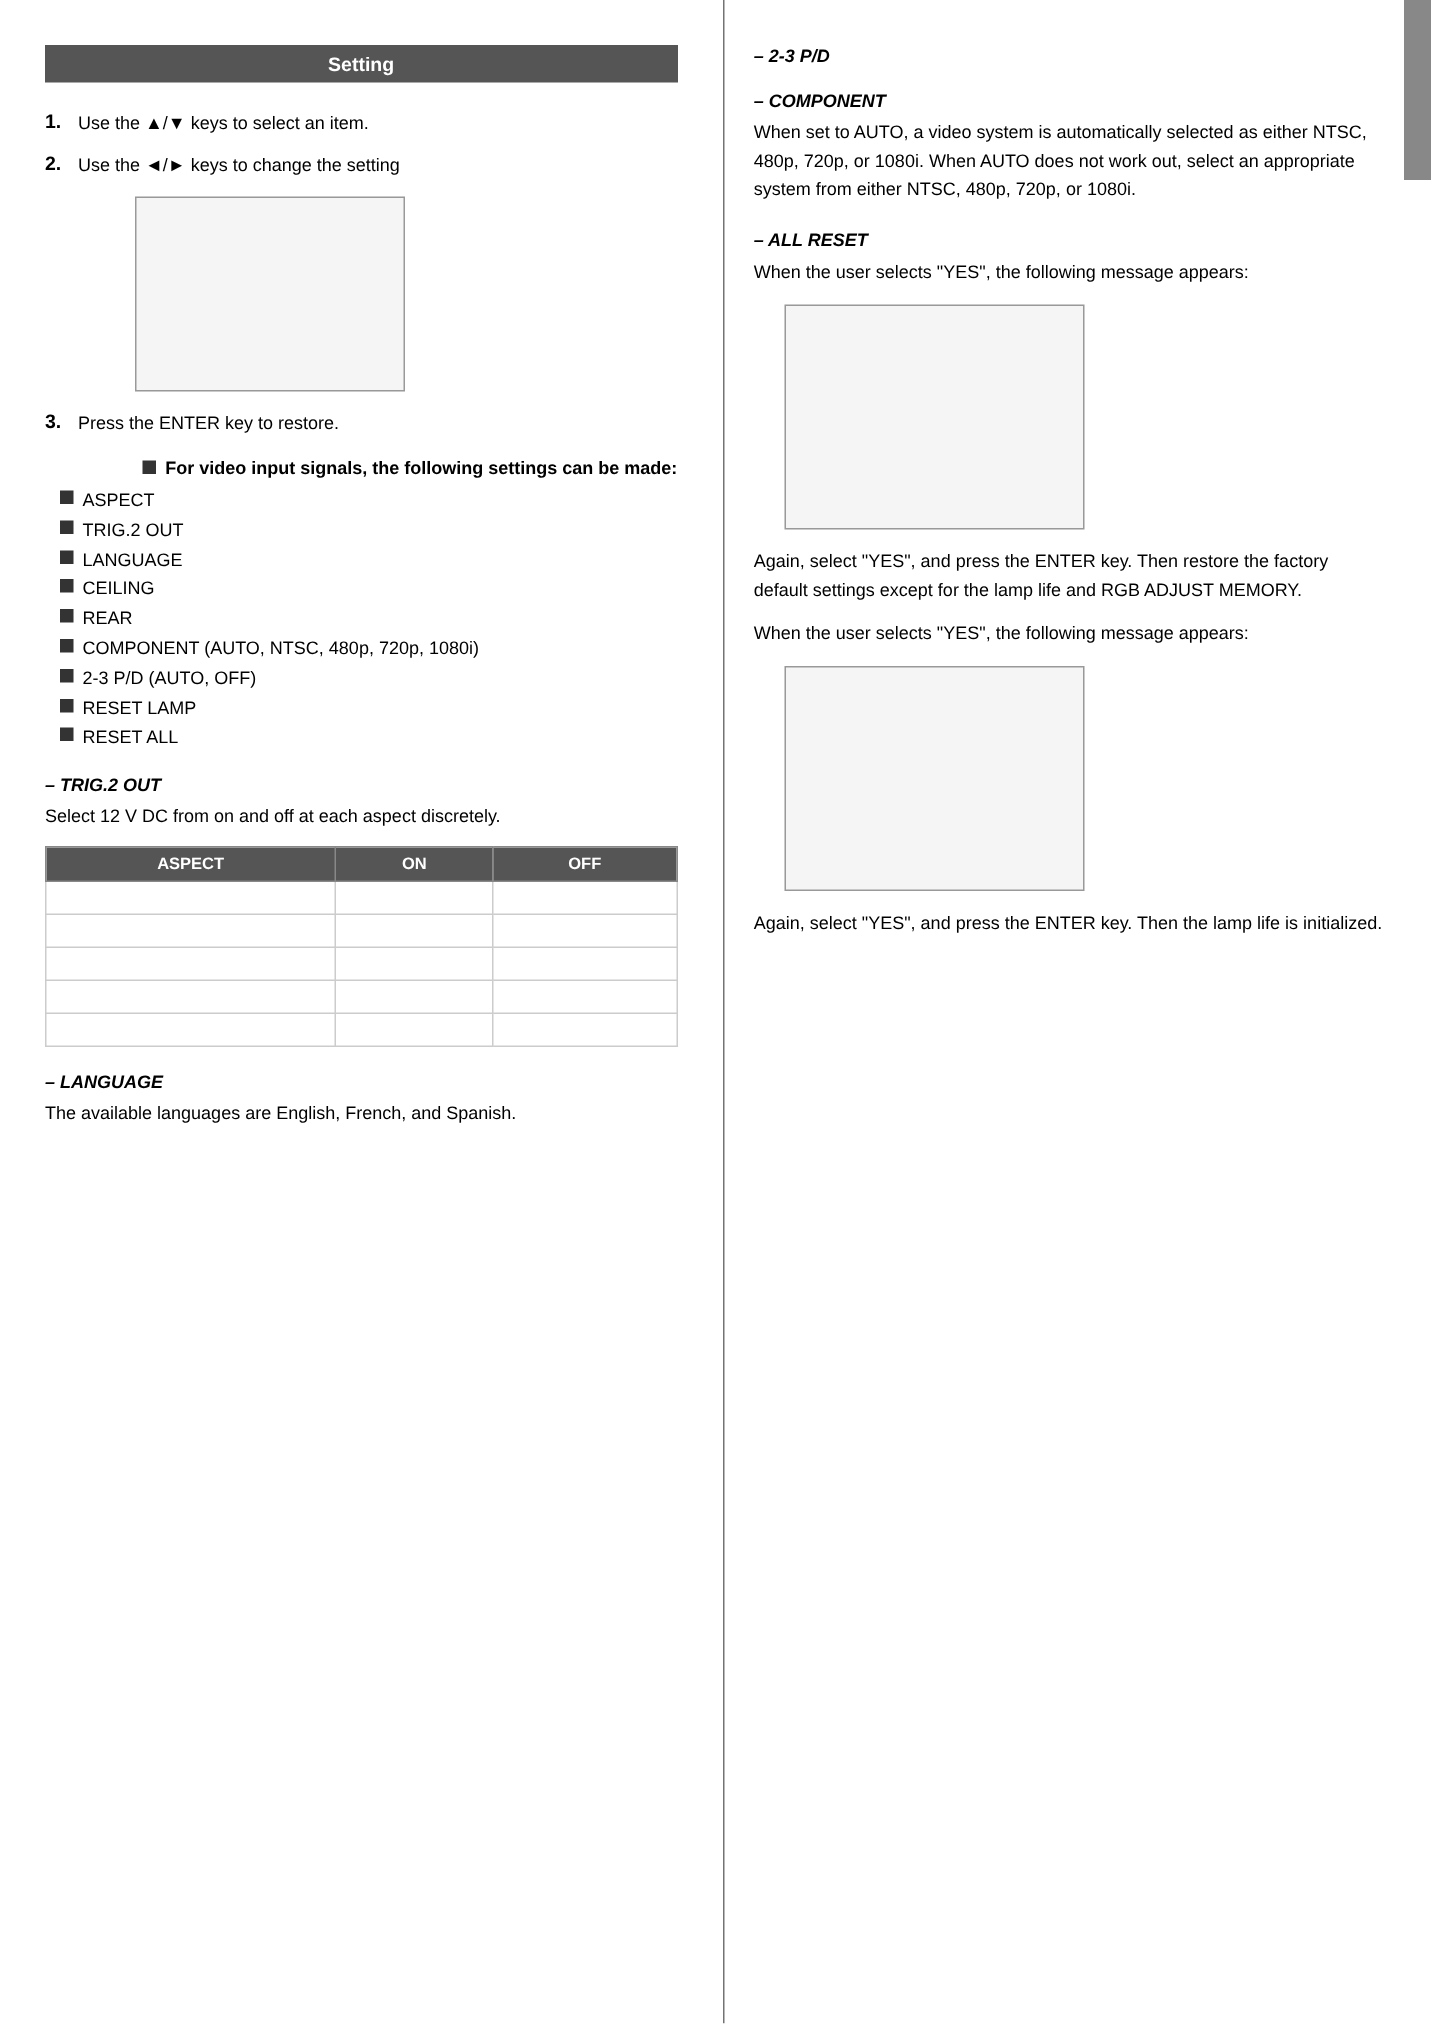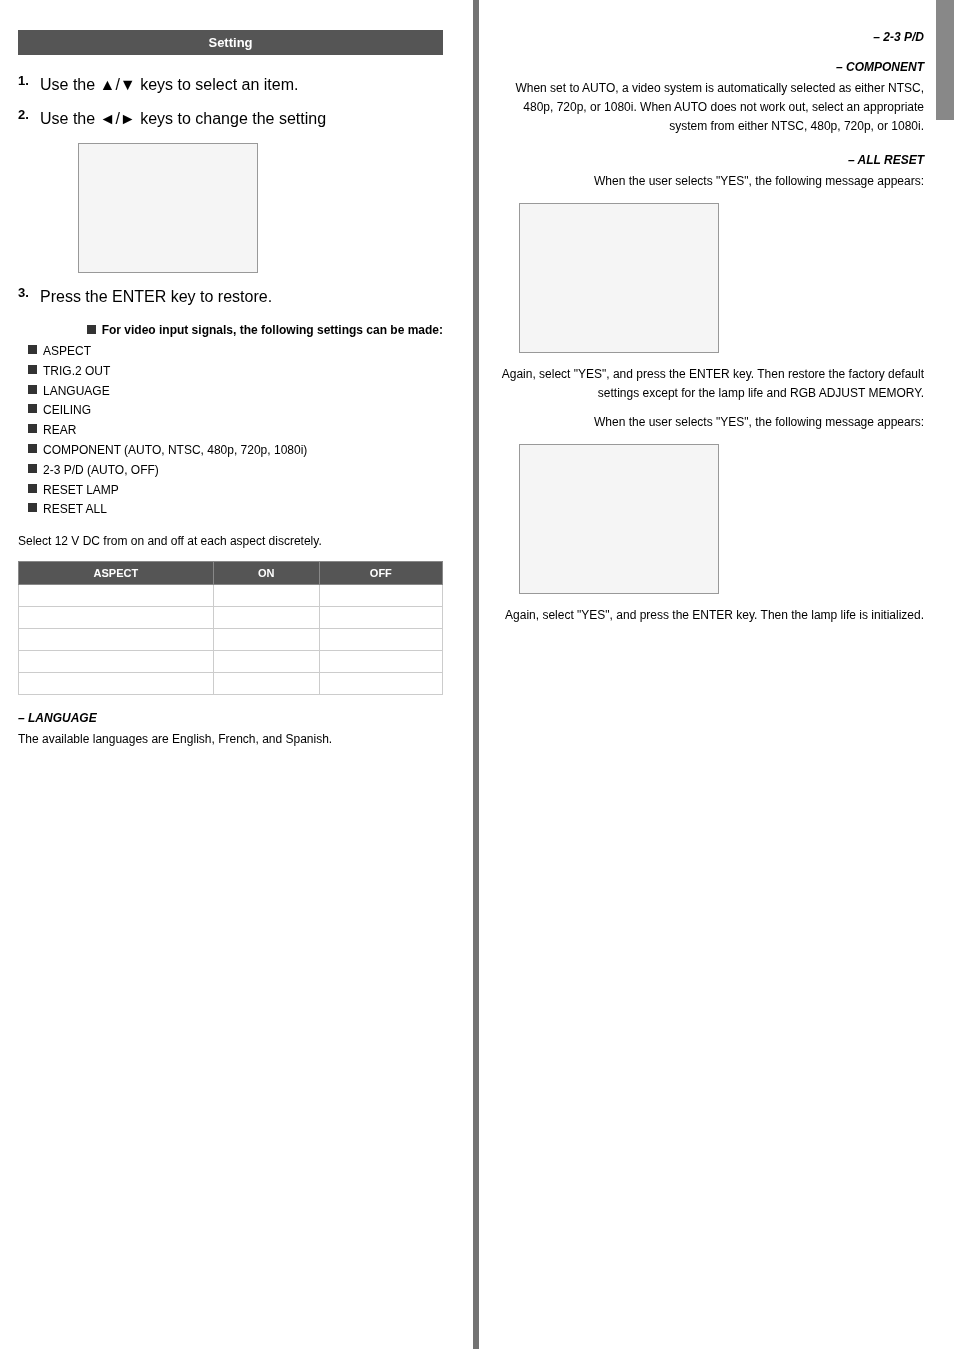--- a/index.html
+++ b/index.html
@@ -12,28 +12,27 @@
       min-height: 1349px;
     }
     .page {
       display: flex;
       width: 954px;
       min-height: 1349px;
       position: relative;
     }
     .main-content {
       flex: 1;
-      padding: 30px 30px 30px 18px;
+      padding: 30px 30px 30px 30px;
       max-width: 500px;
     }
     .right-content {
       flex: 1;
       padding: 30px 30px 46px 20px;
-      border-left: 6px solid #737373;
-      text-align: right;
+      border-left: 1px solid #737373;
     }
     .right-sidebar {
       width: 18px;
       background: #888;
       position: absolute;
       right: 0;
       top: 0;
       height: 120px;
     }
     .section-title {
@@ -50,21 +49,21 @@
       display: flex;
       align-items: flex-start;
       gap: 4px;
     }
     .step-num {
       font-weight: bold;
       font-size: 13px;
       min-width: 18px;
     }
     .step-text {
-      font-size: 16px;
+      font-size: 12px;
       line-height: 1.5;
     }
     .preview-box {
       border: 1px solid #999;
       width: 180px;
       height: 130px;
       margin: 12px auto 12px 60px;
       background: #f5f5f5;
     }
     .bold-header {
@@ -206,20 +205,23 @@
       <div class="bullet-item">
         <span class="bullet-icon"></span>
         <span>RESET LAMP</span>
       </div>
       <div class="bullet-item">
         <span class="bullet-icon"></span>
         <span>RESET ALL</span>
       </div>
     </div>
 
+    <div class="section-subheader">
+      <span>– TRIG.2 OUT</span>
+    </div>
     <p class="body-text">Select 12 V DC from on and off at each aspect discretely.</p>
 
     <table class="aspect-table">
       <thead>
         <tr>
           <th>ASPECT</th>
           <th>ON</th>
           <th>OFF</th>
         </tr>
       </thead>

